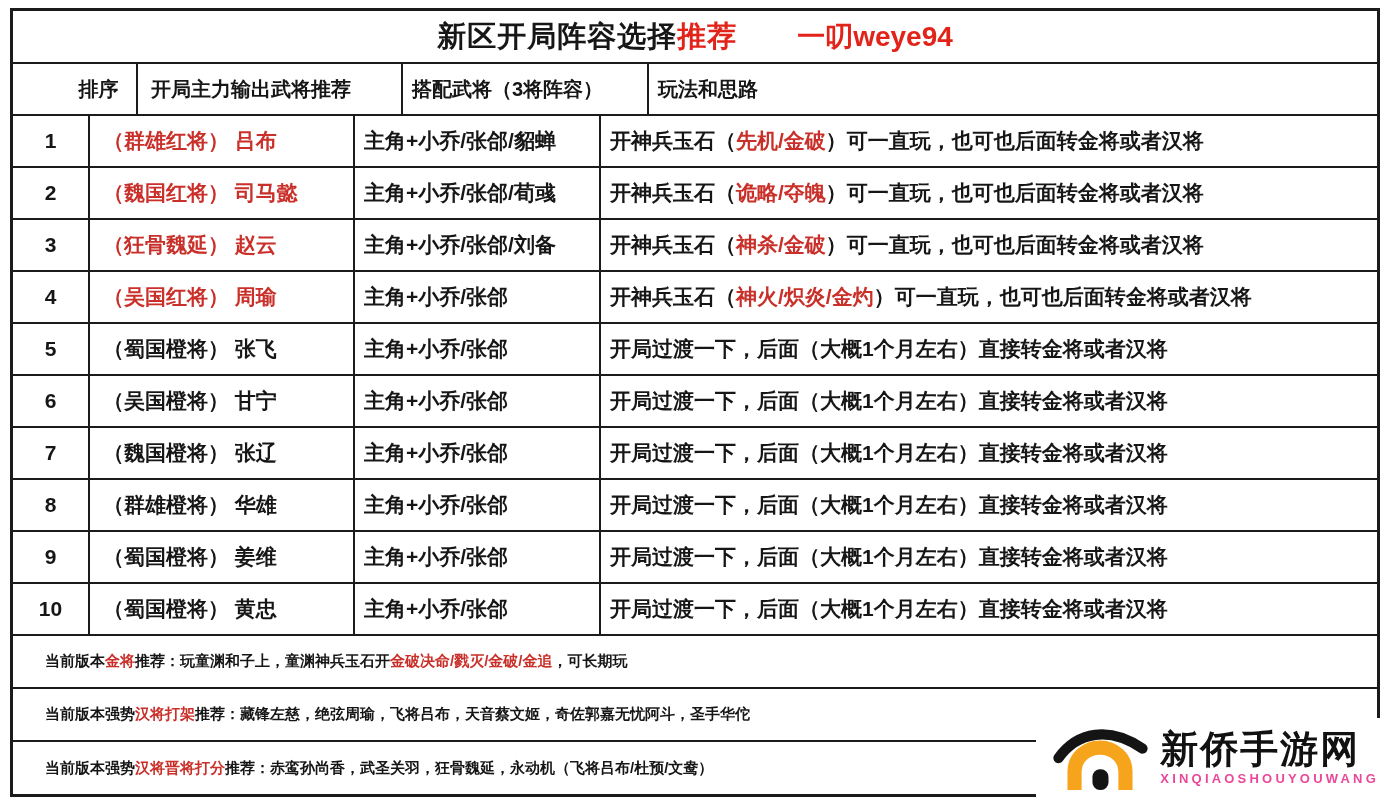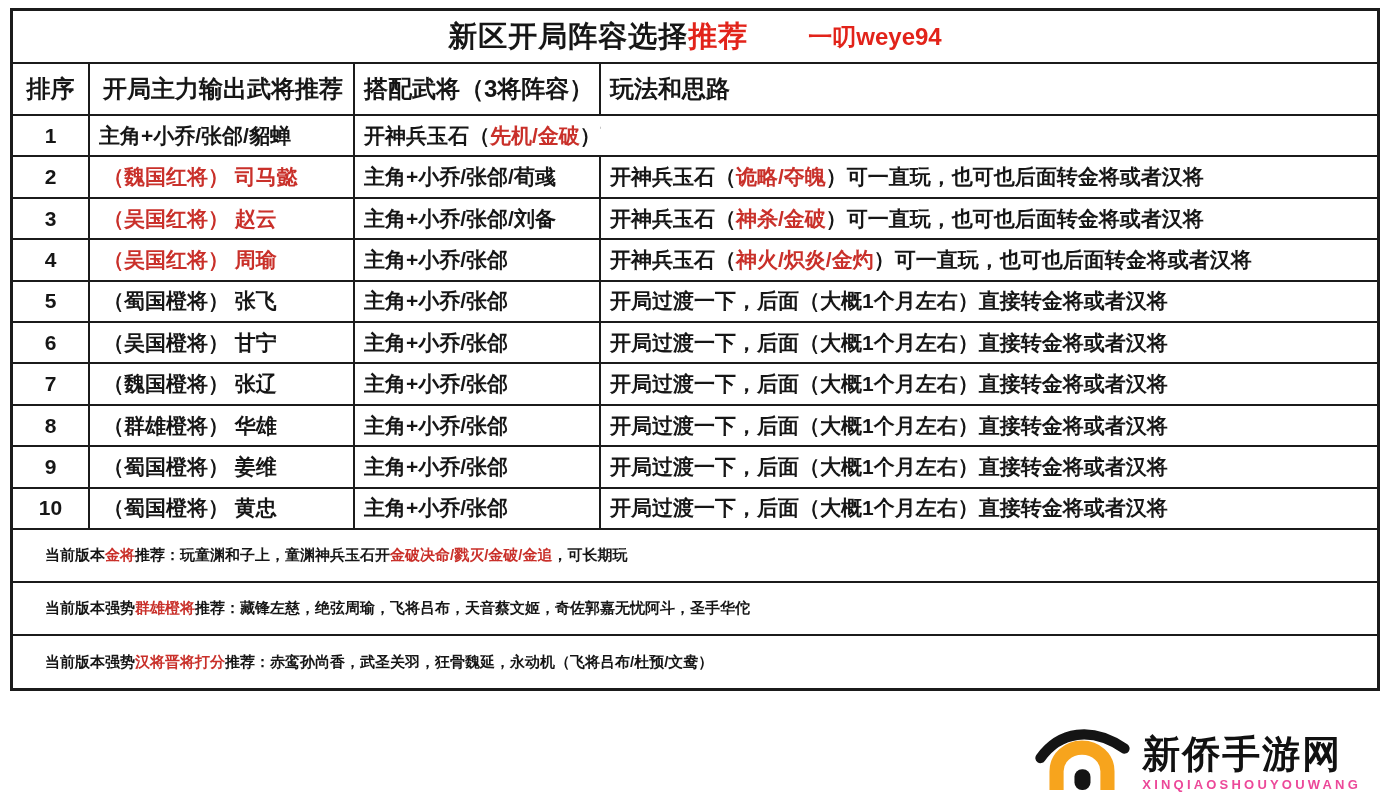--- a/index.html
+++ b/index.html
@@ -16,39 +16,39 @@
     background:#ffffff;
     font-family:"Liberation Sans","DejaVu Sans",sans-serif;
     font-weight:700;
     color:var(--ink);
     position:relative;
     overflow:hidden;
   }
   .red{color:var(--red);}
   .table{
     position:absolute;left:10px;top:8px;
-    width:1370px;height:683px;
+    width:1370px;height:789px;
     border:3px solid var(--line);
     display:flex;flex-direction:column;
     background:#fff;
   }
   .title-row{
     flex:0 0 53px;
     border-bottom:2px solid var(--line);
     display:flex;align-items:center;justify-content:center;
     font-size:29px;letter-spacing:1px;
   }
   .title-row .red{color:var(--title-red);}
-  .title-author{color:var(--title-red);margin-left:60px;font-size:24px;letter-spacing:0;}
+  .title-author{color:var(--title-red);margin-left:60px;font-size:28px;letter-spacing:0;}
   .grid-row{
     display:grid;
     grid-template-columns:77px 265px 246px 1fr;
     border-bottom:2px solid var(--line);
   }
-  .header-row{flex:0 0 52px;font-size:24px;}
+  .header-row{flex:0 0 52px;font-size:20px;padding-left:48px;}
   .data-row{flex:1 1 0;font-size:21px;}
   .cell{
     display:flex;align-items:center;
     border-right:2px solid var(--line);
     padding:0 8px;
     overflow:hidden;white-space:nowrap;
   }
   .cell:last-child{border-right:none;}
   .rank-cell{justify-content:center;padding:0;}
   .main-cell{padding-left:13px;}
@@ -58,23 +58,23 @@
     flex:0 0 53px;
     border-bottom:2px solid var(--line);
     display:flex;align-items:center;
     padding-left:32px;
     font-size:15px;
     white-space:nowrap;overflow:hidden;
   }
   .footer-row:last-child{border-bottom:none;flex:0 0 52px;}
   
   .logo{
-    position:absolute;right:20px;bottom:2px;
+    position:absolute;right:2px;bottom:2px;
     background:#fff;
-    display:flex;align-items:flex-end;gap:12px;
+    display:flex;align-items:center;gap:12px;
     padding:6px 8px 4px 16px;
     z-index:5;
   }
   .logo-icon{flex:0 0 auto;}
   .logo-text{display:flex;flex-direction:column;align-items:flex-start;padding-bottom:2px;}
   .logo-title{font-size:38px;line-height:1.05;letter-spacing:2px;color:#111;}
   .logo-sub{font-size:13px;color:#ec4899;letter-spacing:3.2px;margin-top:2px;}
 </style>
 </head>
 <body>
@@ -89,20 +89,21 @@
   <div class="grid-row header-row">
     <div class="cell rank-cell">排序</div>
     <div class="cell main-cell">开局主力输出武将推荐</div>
     <div class="cell combo-cell">搭配武将（3将阵容）</div>
     <div class="cell strategy-cell">玩法和思路</div>
   </div>
 
   <div style="display:contents">
     <div class="grid-row data-row">
       <div class="cell rank-cell">1</div>
+      <div class="cell main-cell red">（群雄红将） 吕布</div>
       <div class="cell combo-cell">主角+小乔/张郃/貂蝉</div>
       <div class="cell strategy-cell">
           <span>开神兵玉石（</span>
           <span class="red">先机/金破</span>
           <span>）可一直玩，也可也后面转金将或者汉将</span>
         </div>
     </div>
   
     <div class="grid-row data-row">
       <div class="cell rank-cell">2</div>
@@ -110,21 +111,21 @@
       <div class="cell combo-cell">主角+小乔/张郃/荀彧</div>
       <div class="cell strategy-cell">
           <span>开神兵玉石（</span>
           <span class="red">诡略/夺魄</span>
           <span>）可一直玩，也可也后面转金将或者汉将</span>
         </div>
     </div>
   
     <div class="grid-row data-row">
       <div class="cell rank-cell">3</div>
-      <div class="cell main-cell red">（吴国红将） 赵云</div>
+      <div class="cell main-cell red">（狂骨魏延） 赵云</div>
       <div class="cell combo-cell">主角+小乔/张郃/刘备</div>
       <div class="cell strategy-cell">
           <span>开神兵玉石（</span>
           <span class="red">神杀/金破</span>
           <span>）可一直玩，也可也后面转金将或者汉将</span>
         </div>
     </div>
   
     <div class="grid-row data-row">
       <div class="cell rank-cell">4</div>
@@ -195,21 +196,21 @@
   <div class="footer-row">
       <span>当前版本</span>
       <span class="red">金将</span>
       <span>推荐：玩童渊和子上，童渊神兵玉石开</span>
       <span class="red">金破</span>
       <span class="red">决命/戮灭/金破/金追</span>
       <span>，可长期玩</span>
     </div>
   <div class="footer-row">
       <span>当前版本强势</span>
-      <span class="red">群雄橙将</span>
+      <span class="red">汉将打架</span>
       <span>推荐：藏锋左慈，绝弦周瑜，飞将吕布，天音蔡文姬，奇佐郭嘉无忧阿斗，圣手华佗</span>
     </div>
   <div class="footer-row">
       <span>当前版本强势</span>
       <span class="red">汉将晋将打分</span>
       <span>推荐：赤鸾孙尚香，武圣关羽，狂骨魏延，永动机（飞将吕布/杜预/文鸯）</span>
     </div>
 
 </div>
 

